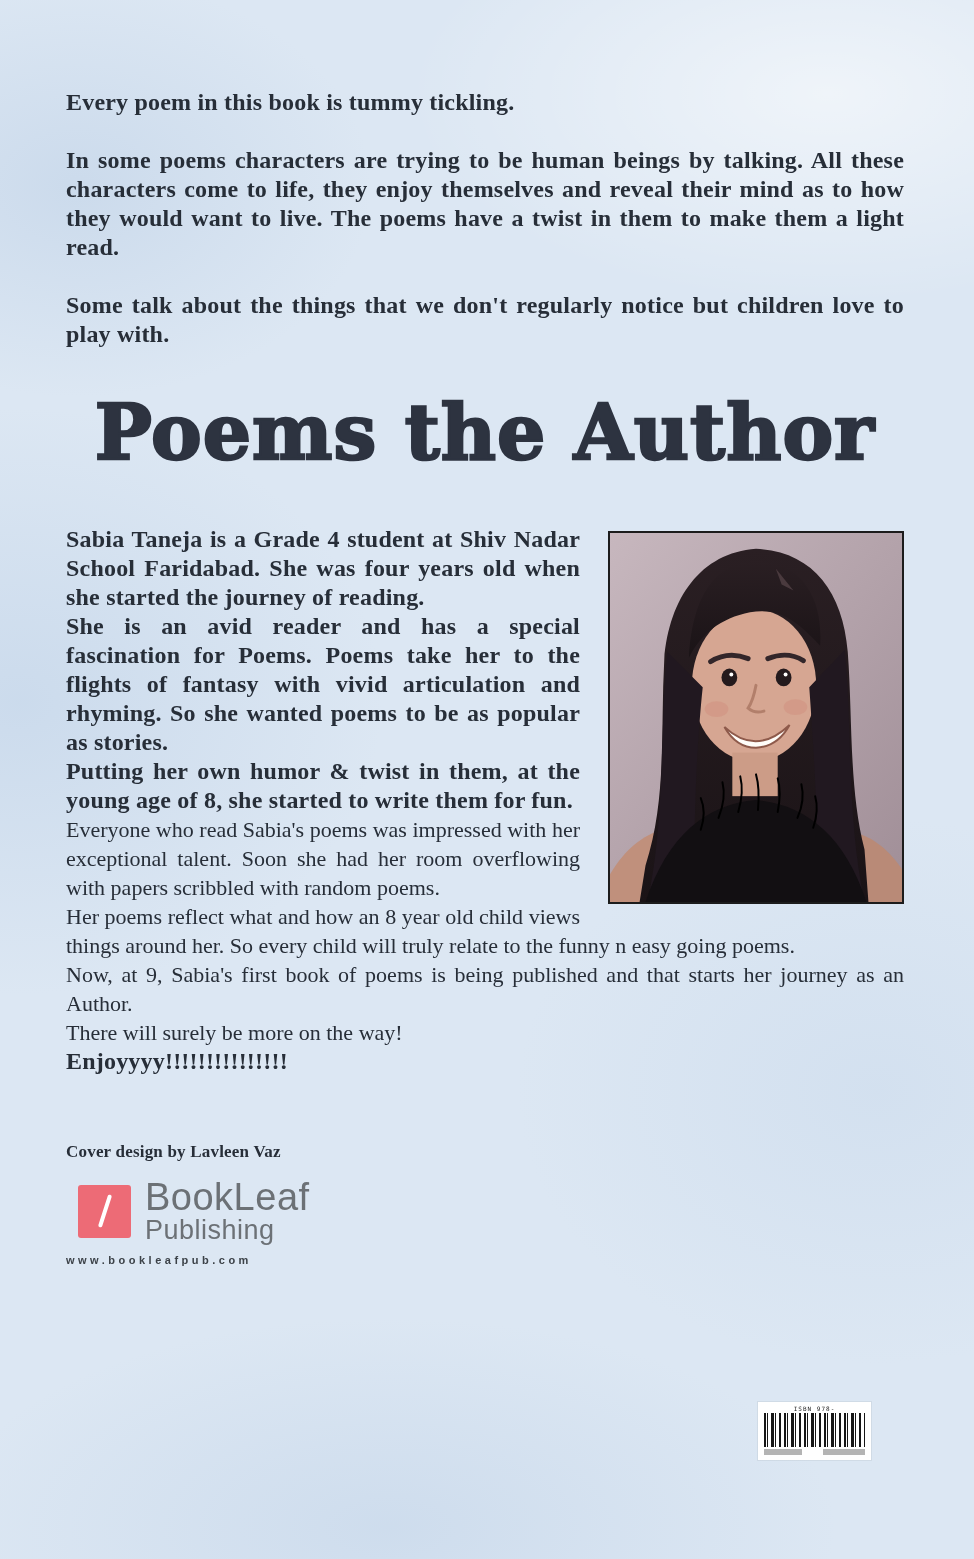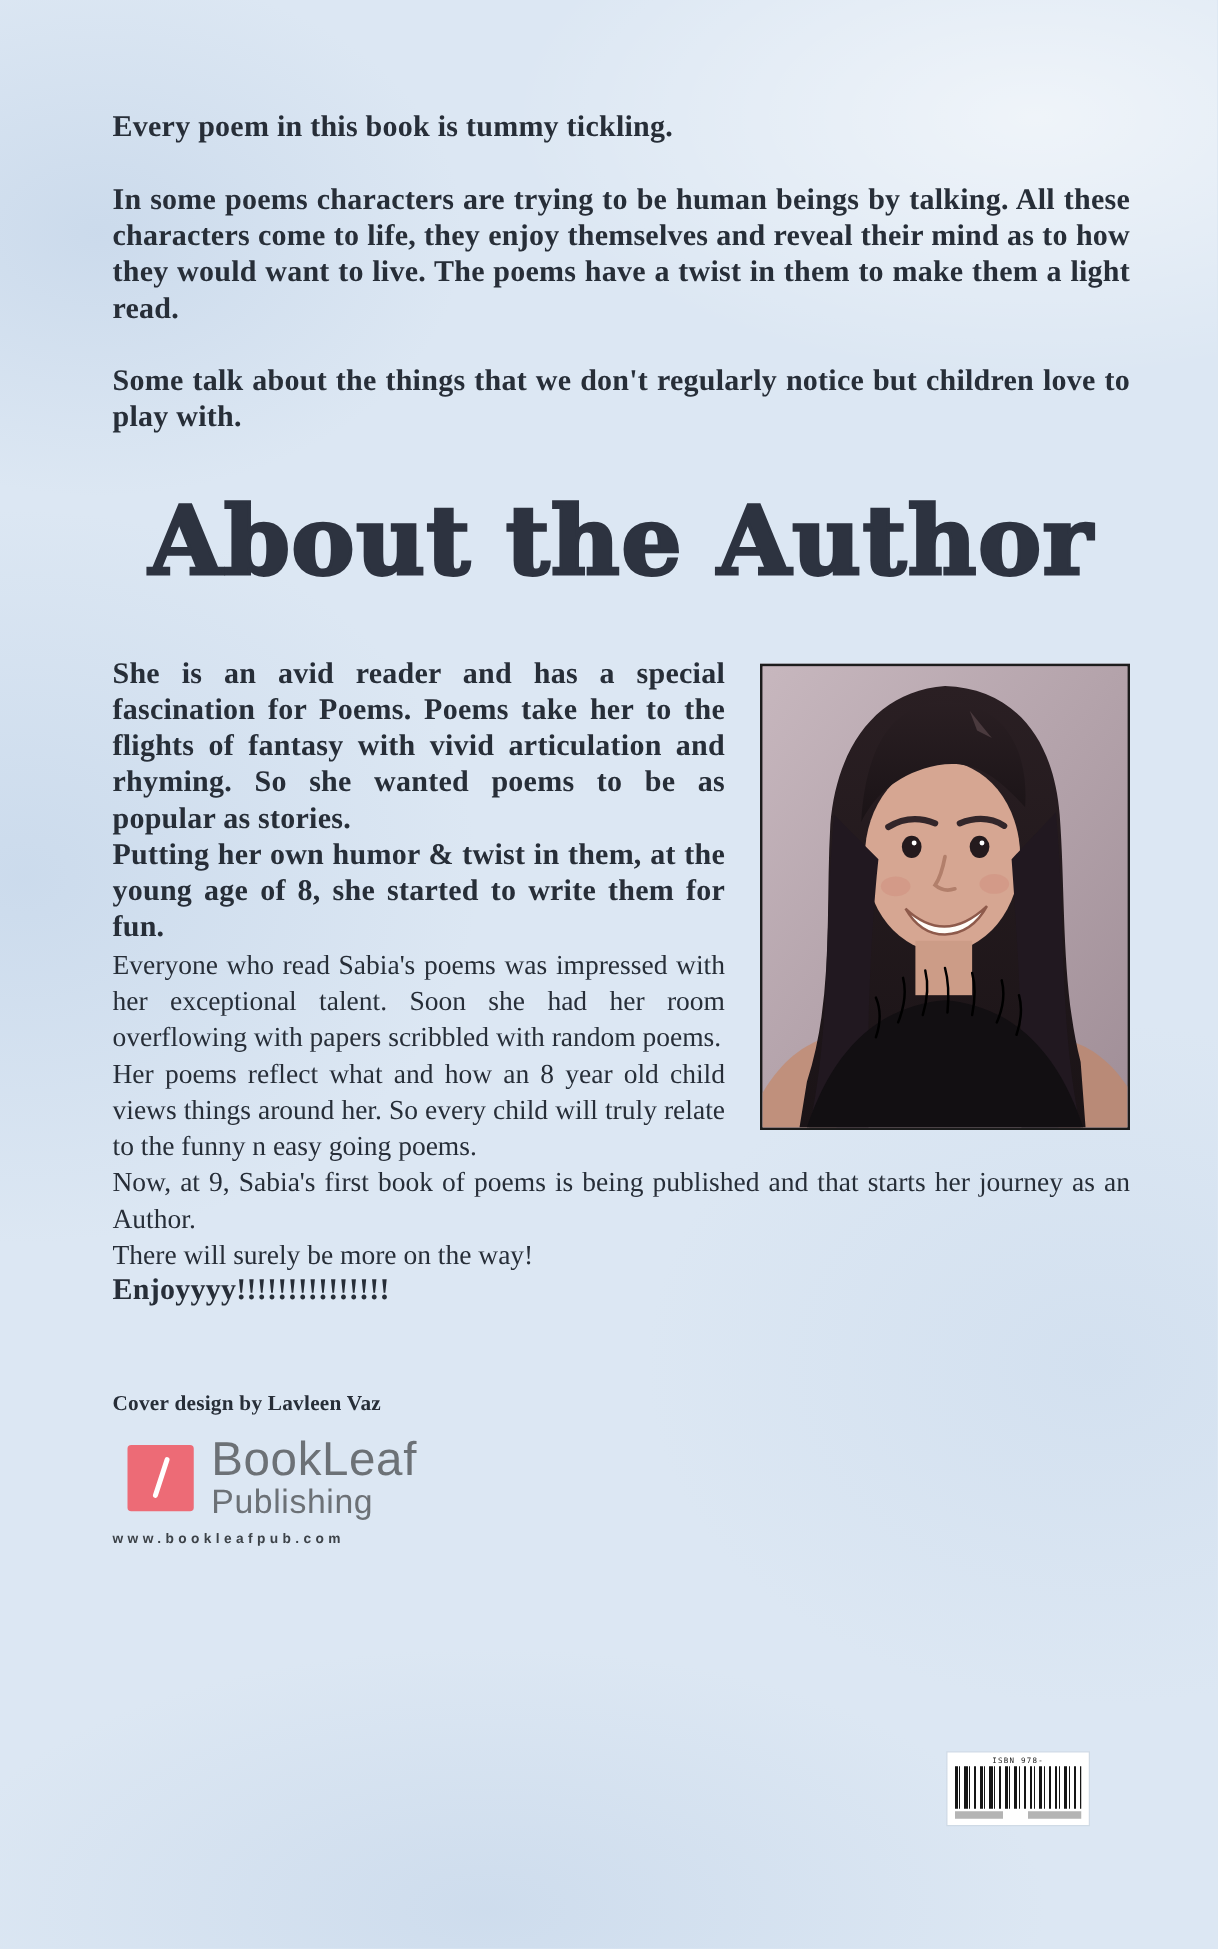--- a/index.html
+++ b/index.html
@@ -13,21 +13,21 @@
   }
   
   .wash{position:absolute;inset:0;pointer-events:none;
     background:
       radial-gradient(420px 300px at 8% 12%, rgba(176,198,224,.38), rgba(176,198,224,0) 70%),
       radial-gradient(520px 420px at 2% 45%, rgba(168,193,222,.32), rgba(168,193,222,0) 70%),
       radial-gradient(600px 300px at 85% 6%, rgba(255,255,255,.55), rgba(255,255,255,0) 70%),
       radial-gradient(500px 380px at 90% 70%, rgba(190,209,231,.30), rgba(190,209,231,0) 72%),
       radial-gradient(640px 300px at 40% 98%, rgba(173,196,223,.30), rgba(173,196,223,0) 70%);
   }
-  .page{position:absolute;inset:0;padding:88px 70px 0 90px;box-sizing:border-box;}
+  .page{position:absolute;inset:0;padding:88px 70px 0 66px;box-sizing:border-box;}
 
   .intro p{
     margin:0 0 29px 0;
     font-size:24px;line-height:29px;font-weight:700;
     text-align:justify;letter-spacing:.2px;
   }
   .intro p.last{margin-bottom:0;}
 
   h1.about{
     margin:44px 0 52px 0;
@@ -128,21 +128,21 @@
 <div class="wash"></div>
 
 <div class="page">
 
   <div class="intro">
     <p>Every poem in this book is tummy tickling.</p>
     <p>In some poems characters are trying to be human beings by talking. All these characters come to life, they enjoy themselves and reveal their mind as to how they would want to live. The poems have a twist in them to make them a light read.</p>
     <p>Some talk about the things that we don't regularly notice but children love to play with.</p>
   </div>
 
-  <h1 class="about">About the Author</h1>
+  <h1 class="about">Poems the Author</h1>
 
   <div class="bio">
     <div class="photo-frame">
       <svg viewBox="0 0 296 373" preserveAspectRatio="none">
         <defs>
           <linearGradient id="bgG" x1="0" y1="0" x2="1" y2="1">
             <stop offset="0" stop-color="#c7b7be"></stop>
             <stop offset="1" stop-color="#a08e97"></stop>
           </linearGradient>
           <linearGradient id="hairG" x1="0" y1="0" x2="0" y2="1">
@@ -187,20 +187,21 @@
           <path d="M110,288 Q118,268 114,252"></path>
           <path d="M130,282 Q136,262 132,246"></path>
           <path d="M150,280 Q152,258 148,244"></path>
           <path d="M170,282 Q174,262 170,248"></path>
           <path d="M190,288 Q198,270 194,254"></path>
           <path d="M92,300 Q98,282 92,268"></path>
           <path d="M206,298 Q212,280 208,266"></path>
         </g>
       </svg>
     </div>
+    <p class="colw">Sabia Taneja is a Grade 4 student at Shiv Nadar School Faridabad. She was four years old when she started the journey of reading.</p>
     <p class="colw">She is an avid reader and has a special fascination for Poems. Poems take her to the flights of fantasy with vivid articulation and rhyming. So she wanted poems to be as popular as stories.</p>
     <p class="colw">Putting her own humor &amp; twist in them, at the young age of 8, she started to write them for fun.</p>
     <p class="wide">Everyone who read Sabia's poems was impressed with her exceptional talent. Soon she had her room overflowing with papers scribbled with random poems.</p>
     <p class="wide">Her poems reflect what and how an 8 year old child views things around her. So every child will truly relate to the funny n easy going poems.</p>
     <p class="wide">Now, at 9, Sabia's first book of poems is being published and that starts her journey as an Author.</p>
     <p class="wide">There will surely be more on the way!</p>
     <p class="colw">Enjoyyyy!!!!!!!!!!!!!!!</p>
   </div>
 
   <div class="credit">Cover design by Lavleen Vaz</div>

